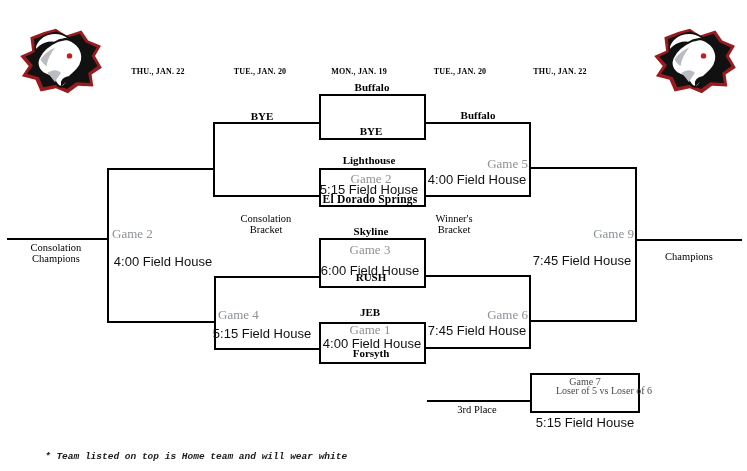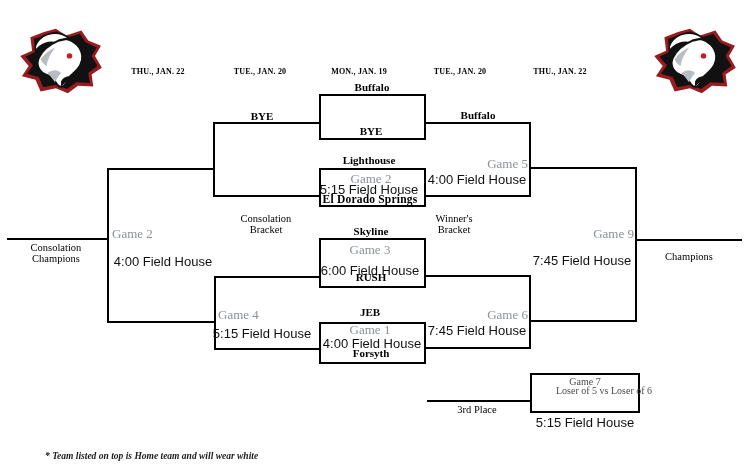--- a/index.html
+++ b/index.html
@@ -11,21 +11,21 @@
   .tl{position:absolute;white-space:nowrap;}
   .tr{position:absolute;white-space:nowrap;transform:translateX(-100%);}
   .title{font-family:"Liberation Sans",sans-serif;font-size:21px;color:#0a0a0a;}
   .date{font-weight:bold;font-size:8px;letter-spacing:.2px;}
   .team{font-weight:bold;font-size:11px;}
   .team-wide{font-weight:bold;font-size:11.5px;letter-spacing:.2px;}
   .gamelbl{font-size:13px;color:#8c9196;}
   .time{font-family:Liberation Sans, sans-serif;font-size:13px;color:#111;}
   .blabel{font-weight:normal;font-size:10.5px;text-align:center;line-height:11px;}
   .g7txt{font-size:10px;color:#4a4a4a;text-align:center;line-height:9px;}
-  .foot{font-family:Liberation Serif, serif;font-weight:bold;font-style:italic;
+  .foot{font-family:Liberation Mono, monospace;font-weight:bold;font-style:italic;
         font-size:9.5px;color:#1a1a1a;}
   .logo{position:absolute;width:86px;height:68px;}
 </style>
 </head>
 <body>
 
 <div id="page">
 
   <svg class="logo" style="left:18px;top:27px" viewBox="0 0 100 80">
     <path d="M30,6 L44,2 L56,10 L74,4 L82,16 L97,22 L90,34 L98,48 L86,56 L88,70 L70,69 L58,78 L44,72 L26,76 L20,62 L4,58 L12,46 L2,34 L16,28 L14,12 Z" fill="#9a1b1f"></path>

